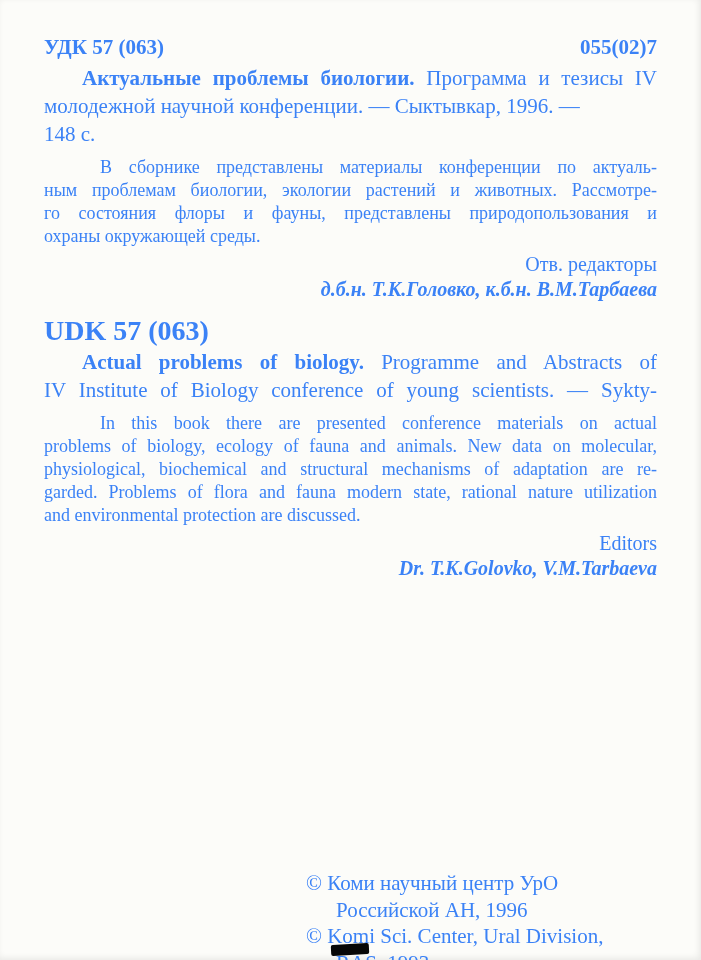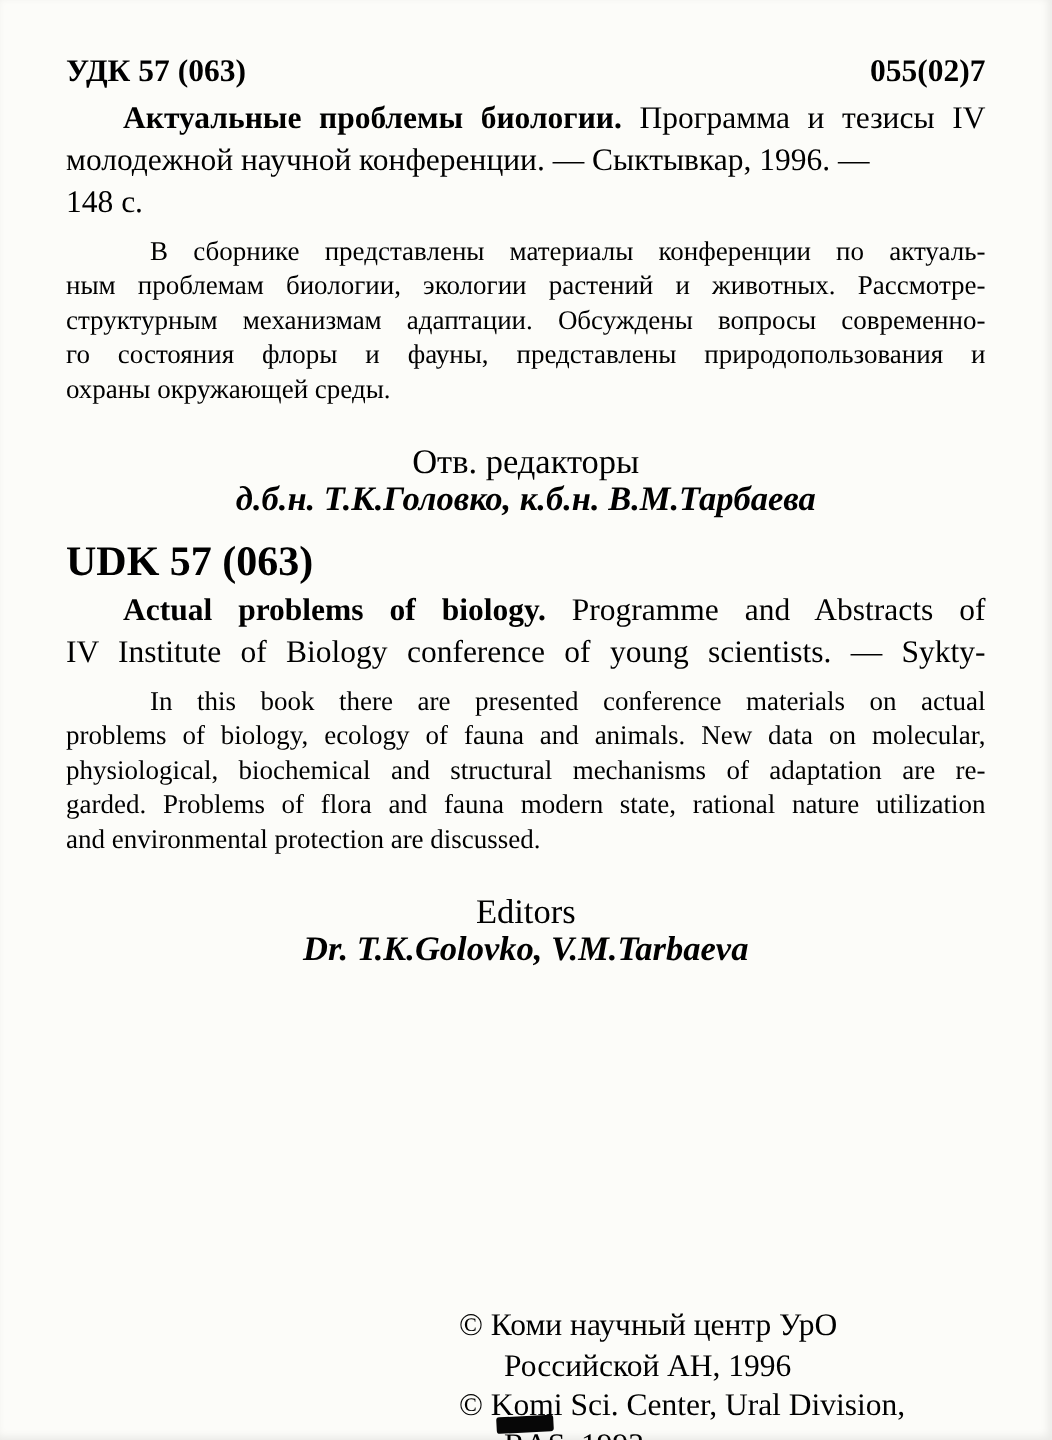--- a/index.html
+++ b/index.html
@@ -3,21 +3,21 @@
 <meta charset="utf-8">
 <style>
   html, body { margin: 0; padding: 0; }
   body { background: #ffffff; }
   .page {
     position: relative;
     width: 701px;
     height: 960px;
     margin: 0;
     background: #fcfcf9;
-    color: #000000;
+    color: #3b82f6;
     font-family: "Liberation Serif", "DejaVu Serif", serif;
     box-sizing: border-box;
     padding: 34px 44px 0 44px;
     overflow: hidden;
     box-shadow: inset -2px -2px 6px rgba(0,0,0,0.08);
   }
   .b { font-weight: bold; }
   .line { white-space: nowrap; }
   .j { text-align: justify; text-align-last: justify; }
 
@@ -28,21 +28,21 @@
     font-weight: bold;
     line-height: 26px;
   }
 
   .biblio { font-size: 21px; line-height: 28px; margin-top: 4px; }
   .indent-b { padding-left: 38px; }
 
   .abstract { font-size: 18px; line-height: 23px; margin-top: 8px; }
   .indent-a { padding-left: 56px; }
 
-  .editors { text-align: center; margin-top: 26px; font-size: 23px; }
+  .editors { text-align: right; margin-top: 5px; font-size: 20px; }
   .ed-label { line-height: 22px; }
   .ed-names { margin-top: 3px; line-height: 22px; font-weight: bold; font-style: italic; }
 
   .udk-row { margin-top: 18px; font-size: 28px; font-weight: bold; line-height: 26px; }
 
   .copyright {
     position: absolute;
     left: 306px;
     top: 870px;
     font-size: 21px;
@@ -74,21 +74,20 @@
 
   <div class="biblio">
     <div class="line j indent-b"><span class="b">Актуальные проблемы биологии.</span><span> Программа и тезисы IV</span></div>
     <div class="line">молодежной научной конференции. — Сыктывкар, 1996. —</div>
     <div class="line">148 с.</div>
   </div>
 
   <div class="abstract">
     <div class="line j indent-a">В сборнике представлены материалы конференции по актуаль-</div>
     <div class="line j">ным проблемам биологии, экологии растений и животных. Рассмотре-</div>
-    <div class="line j">структурным механизмам адаптации. Обсуждены вопросы современно-</div>
     <div class="line j">го состояния флоры и фауны, представлены природопользования и</div>
     <div class="line">охраны окружающей среды.</div>
   </div>
 
   <div class="editors">
     <div class="ed-label">Отв. редакторы</div>
     <div class="ed-names">д.б.н. Т.К.Головко, к.б.н. В.М.Тарбаева</div>
   </div>
 
   <div class="udk-row">UDK 57 (063)</div>

